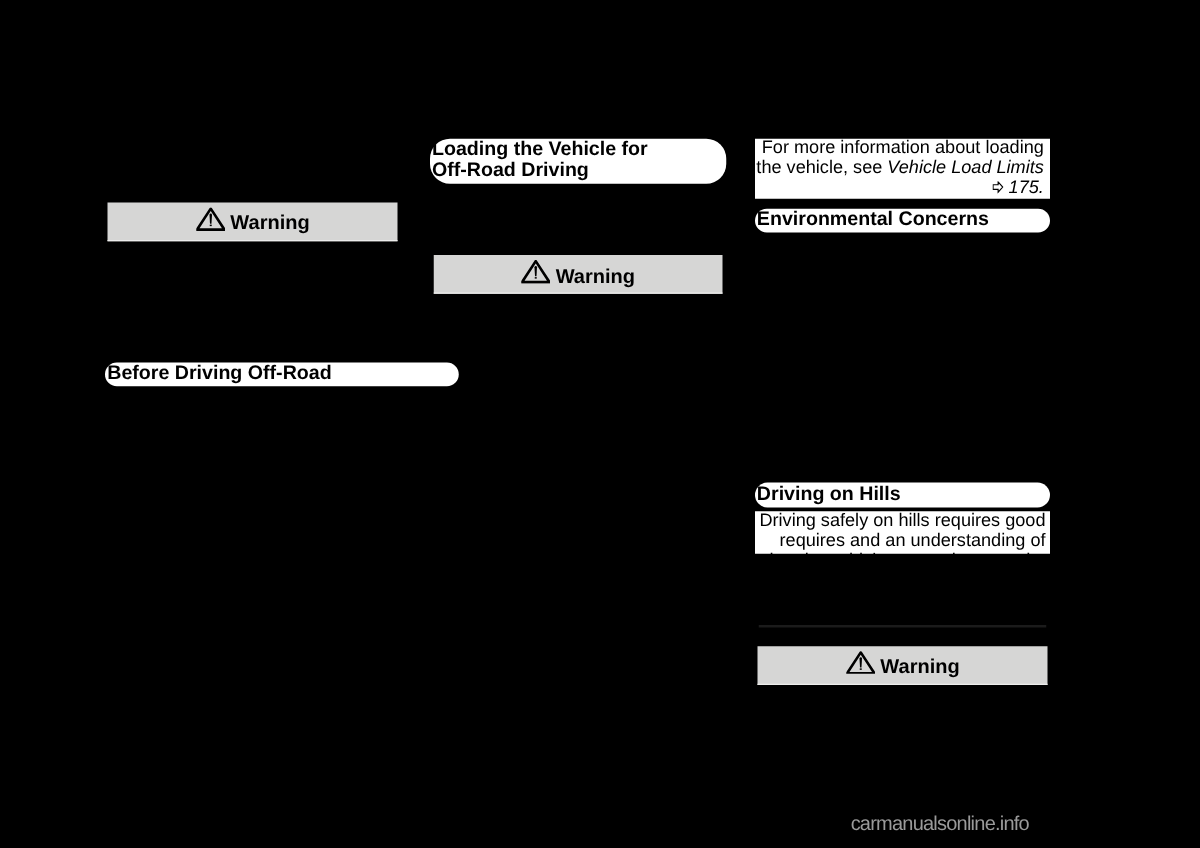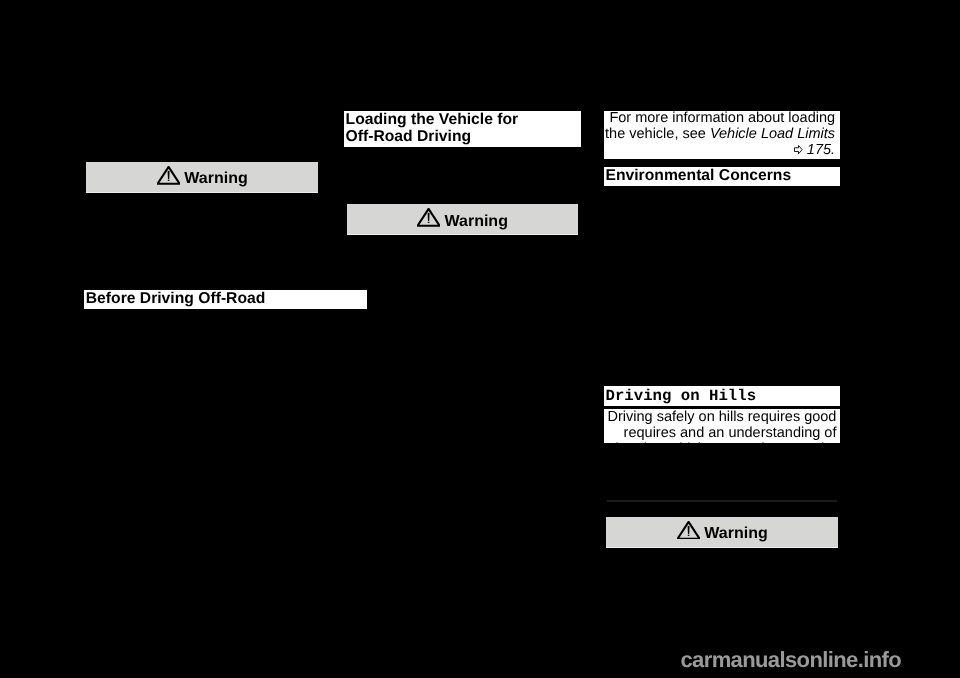--- a/index.html
+++ b/index.html
@@ -4,27 +4,27 @@
 <title>Owner Manual Page</title>
 <style>
   html,body{margin:0;padding:0;background:#000;}
   body{width:960px;height:678px;overflow:hidden;
        font-family:"Liberation Sans",sans-serif;-webkit-font-smoothing:antialiased;text-rendering:geometricPrecision;}
   .page{position:relative;width:960px;height:678px;background:#000;overflow:hidden;}
   .blk{position:absolute;box-sizing:border-box;}
   .warnbox{background:#d6d6d5;position:absolute;border-bottom:1px solid #ededec;margin-top:48px;}
   .tri{display:block;position:absolute;}
   .warnlbl{font-weight:bold;color:#000;font-size:16px;position:absolute;line-height:18px;white-space:nowrap;}
-  .hdrbox{background:#ffffff;color:#000;}
+  .hdrbox{background:#ffffff;color:#000;border-radius:16px;}
   .hdrtxt{position:absolute;font-weight:bold;font-size:15.7px;line-height:16.8px;white-space:nowrap;color:#000;}
   .txtbox{background:#ffffff;color:#000;text-align:right;}
   .bodytxt{position:absolute;font-size:14.5px;line-height:15.4px;white-space:nowrap;color:#000;}
   .ital{font-style:italic;}
   .arw{display:inline-block;vertical-align:-0.5px;}
-  .wm{position:absolute;color:#9a9a9a;font-size:22px;font-weight:bold;letter-spacing:-0.62px;white-space:nowrap;line-height:30px;}
+  .wm{position:absolute;color:#9a9a9a;font-size:16px;font-weight:normal;letter-spacing:-0.62px;white-space:nowrap;line-height:30px;}
 </style>
 </head>
 <body>
 
 <div class="page">
 
   <div class="blk warnbox" style="left:86px;top:113.5px;width:231.8px;height:31.5px;">
     <svg class="tri" style="left:71.1px;top:4.5px;" width="23.2" height="18.6" viewBox="0 0 232 186">
       <path d="M116 9 L226 177.5 L6 177.5 Z" fill="none" stroke="#000" stroke-width="21" stroke-linejoin="round" stroke-linecap="round"></path>
       <path d="M116 48 q9 0 10 10 l-4 72 -12 0 -4 -72 q1 -10 10 -10 Z" fill="#000"></path>
@@ -61,21 +61,21 @@
             <path d="M4.5 28 L45 28 L45 5 L82 46.5 L45 88 L45 65 L4.5 65 Z" fill="none" stroke="#000" stroke-width="9" stroke-linejoin="miter"></path>
           </svg> <span class="ital">175</span><span class="ital">.</span></div>
     </div>
   </div>
 
   <div class="blk hdrbox" style="left:603.9px;top:166.7px;width:236.4px;height:19.6px;">
     <span class="hdrtxt" style="left:1.6px;top:1.4px;">Environmental Concerns</span>
   </div>
 
   <div class="blk hdrbox" style="left:603.9px;top:385.7px;width:236.4px;height:20.6px;">
-    <span class="hdrtxt" style="left:1.6px;top:2.4px;font-family:Liberation Mono, monospace;">Driving on Hills</span>
+    <span class="hdrtxt" style="left:1.6px;top:2.4px;">Driving on Hills</span>
   </div>
 
   <div class="blk txtbox" style="left:603.9px;top:409.1px;width:236.4px;height:34px;">
     <div class="bodytxt" style="left:1.2px;top:1.0px;line-height:15.9px;">
       <div>Driving safely on hills requires good</div>
       <div>requires and an understanding of</div>
       <div>what the vehicle can and cannot do.</div>
     </div>
   </div>
 

